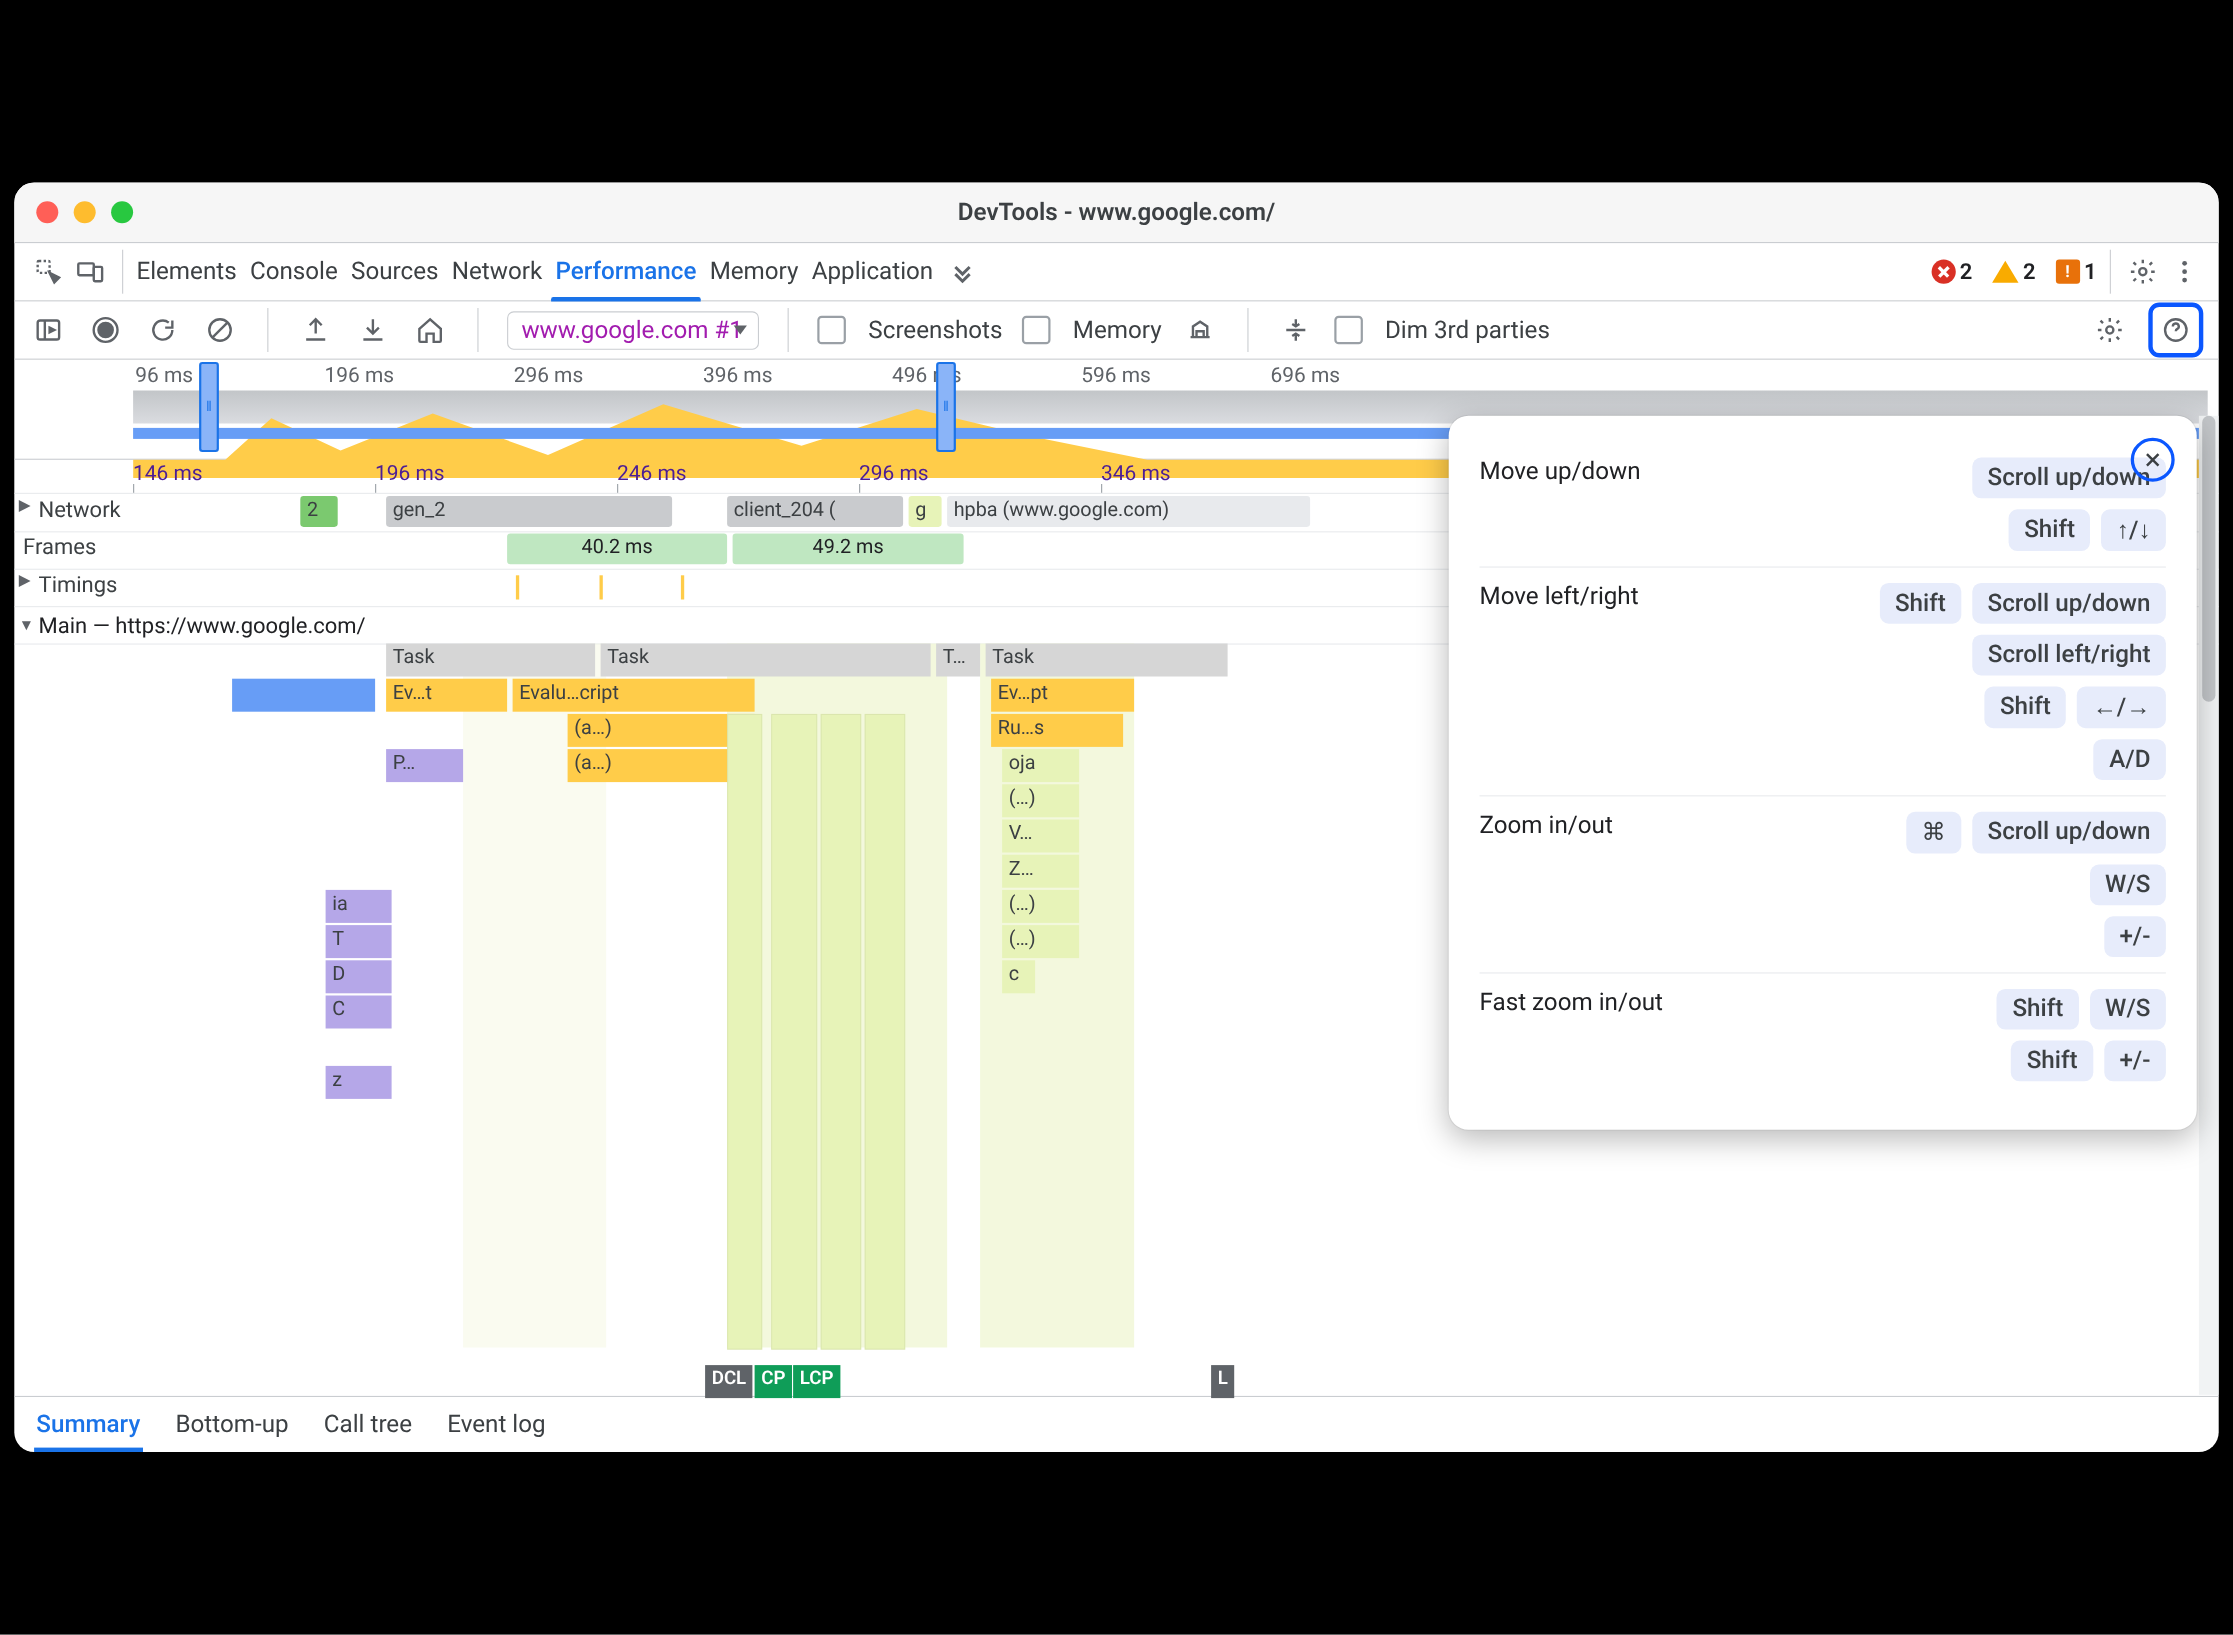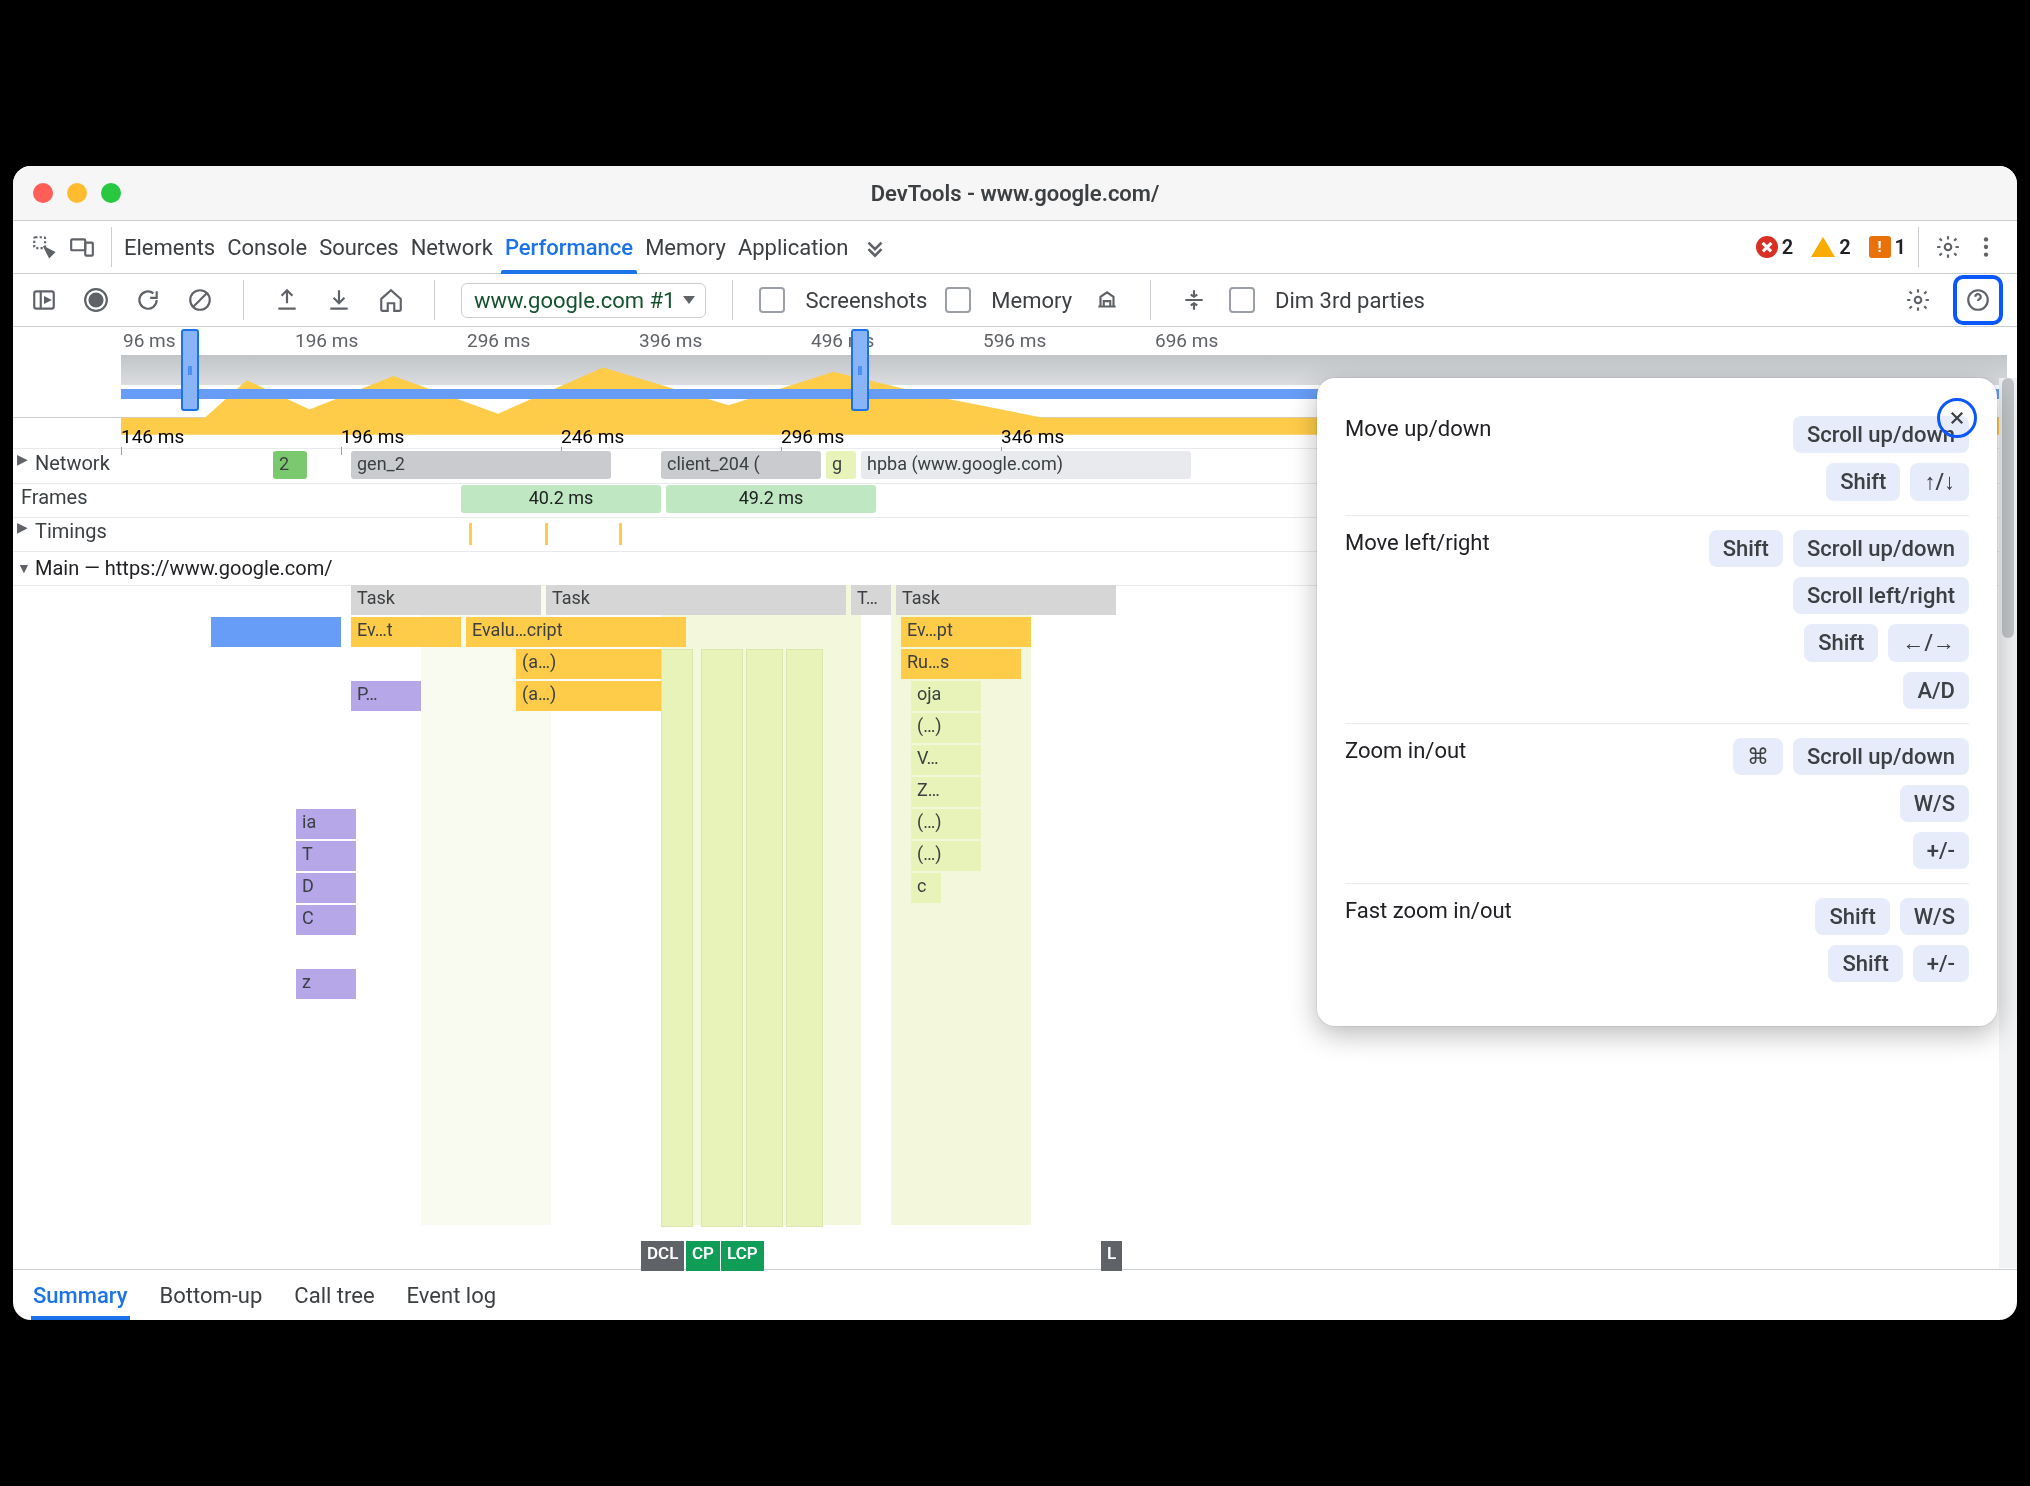--- a/index.html
+++ b/index.html
@@ -83,35 +83,35 @@
   
   .perfbar{
     height:52px;
     border-bottom:1px solid var(--border);
     display:flex;
     align-items:center;
     padding:0 14px;
     gap:18px;
   }
   .reclabel{color:#3c4043;display:flex;align-items:center;gap:20px;}
-  .select{border:1px solid var(--border);border-radius:6px;padding:4px 30px 4px 12px;position:relative;color:#14532d;}
+  .select{border:1px solid var(--border);border-radius:6px;padding:4px 14px 4px 12px;position:relative;color:#a21caf;}
   .select::after{content:"";position:absolute;right:10px;top:50%;width:0;height:0;border-left:6px solid transparent;border-right:6px solid transparent;border-top:8px solid #5f6368;transform:translateY(-50%);}
   .chk{width:22px;height:22px;border:2px solid #9aa0a6;border-radius:4px;display:inline-block;}
   .hl-ring{border:4px solid #0b57ff;border-radius:10px;padding:4px;display:flex;align-items:center;justify-content:center;}
 
   
   .overview{height:84px;border-bottom:1px solid var(--border);position:relative;padding:6px 10px 0 10px;}
   .ov-ticks{display:flex;gap:12px;font-size:19px;color:#5f6368;position:absolute;top:2px;left:110px;right:10px;}
   .ov-ticks span{width:160px;}
   .ov-chart{position:absolute;left:108px;right:10px;top:28px;height:38px;}
   .handle{position:absolute;top:2px;width:14px;height:78px;background:#8ab4f8;border:2px solid #1a73e8;border-radius:3px;display:flex;align-items:center;justify-content:center;font-size:13px;color:#1a73e8;}
   .ov-fill{position:absolute;left:0;right:0;top:0;height:30px;background:linear-gradient(180deg,#c2c5c8 0%,#dadce0 100%);}
   .ov-bar{position:absolute;left:0;right:0;bottom:-6px;height:10px;background:#679df6;}
 
-  .ruler{height:30px;border-bottom:1px solid var(--border-light);font-size:19px;color:#000000;display:flex;padding-left:108px;align-items:flex-end;}
+  .ruler{height:30px;border-bottom:1px solid var(--border-light);font-size:19px;color:#4c1d95;display:flex;padding-left:108px;}
   .ruler span{display:inline-block;width:220px;position:relative;}
   .ruler span::before{content:"";position:absolute;left:0;top:22px;width:1px;height:8px;background:#9aa0a6;}
 
   
   .tracks{position:relative;height:820px;}
   .row-label{position:absolute;left:0;width:108px;padding:2px 8px 2px 22px;font-size:20px;color:#3c4043;box-sizing:border-box;}
   .row-label.expandable::before{content:"▶";position:absolute;left:4px;font-size:14px;color:#5f6368;}
 
   .network-row{position:absolute;top:0;left:0;right:0;height:34px;border-bottom:1px solid var(--border-light);}
   .frames-row{position:absolute;top:34px;left:0;right:0;height:34px;border-bottom:1px solid var(--border-light);}

